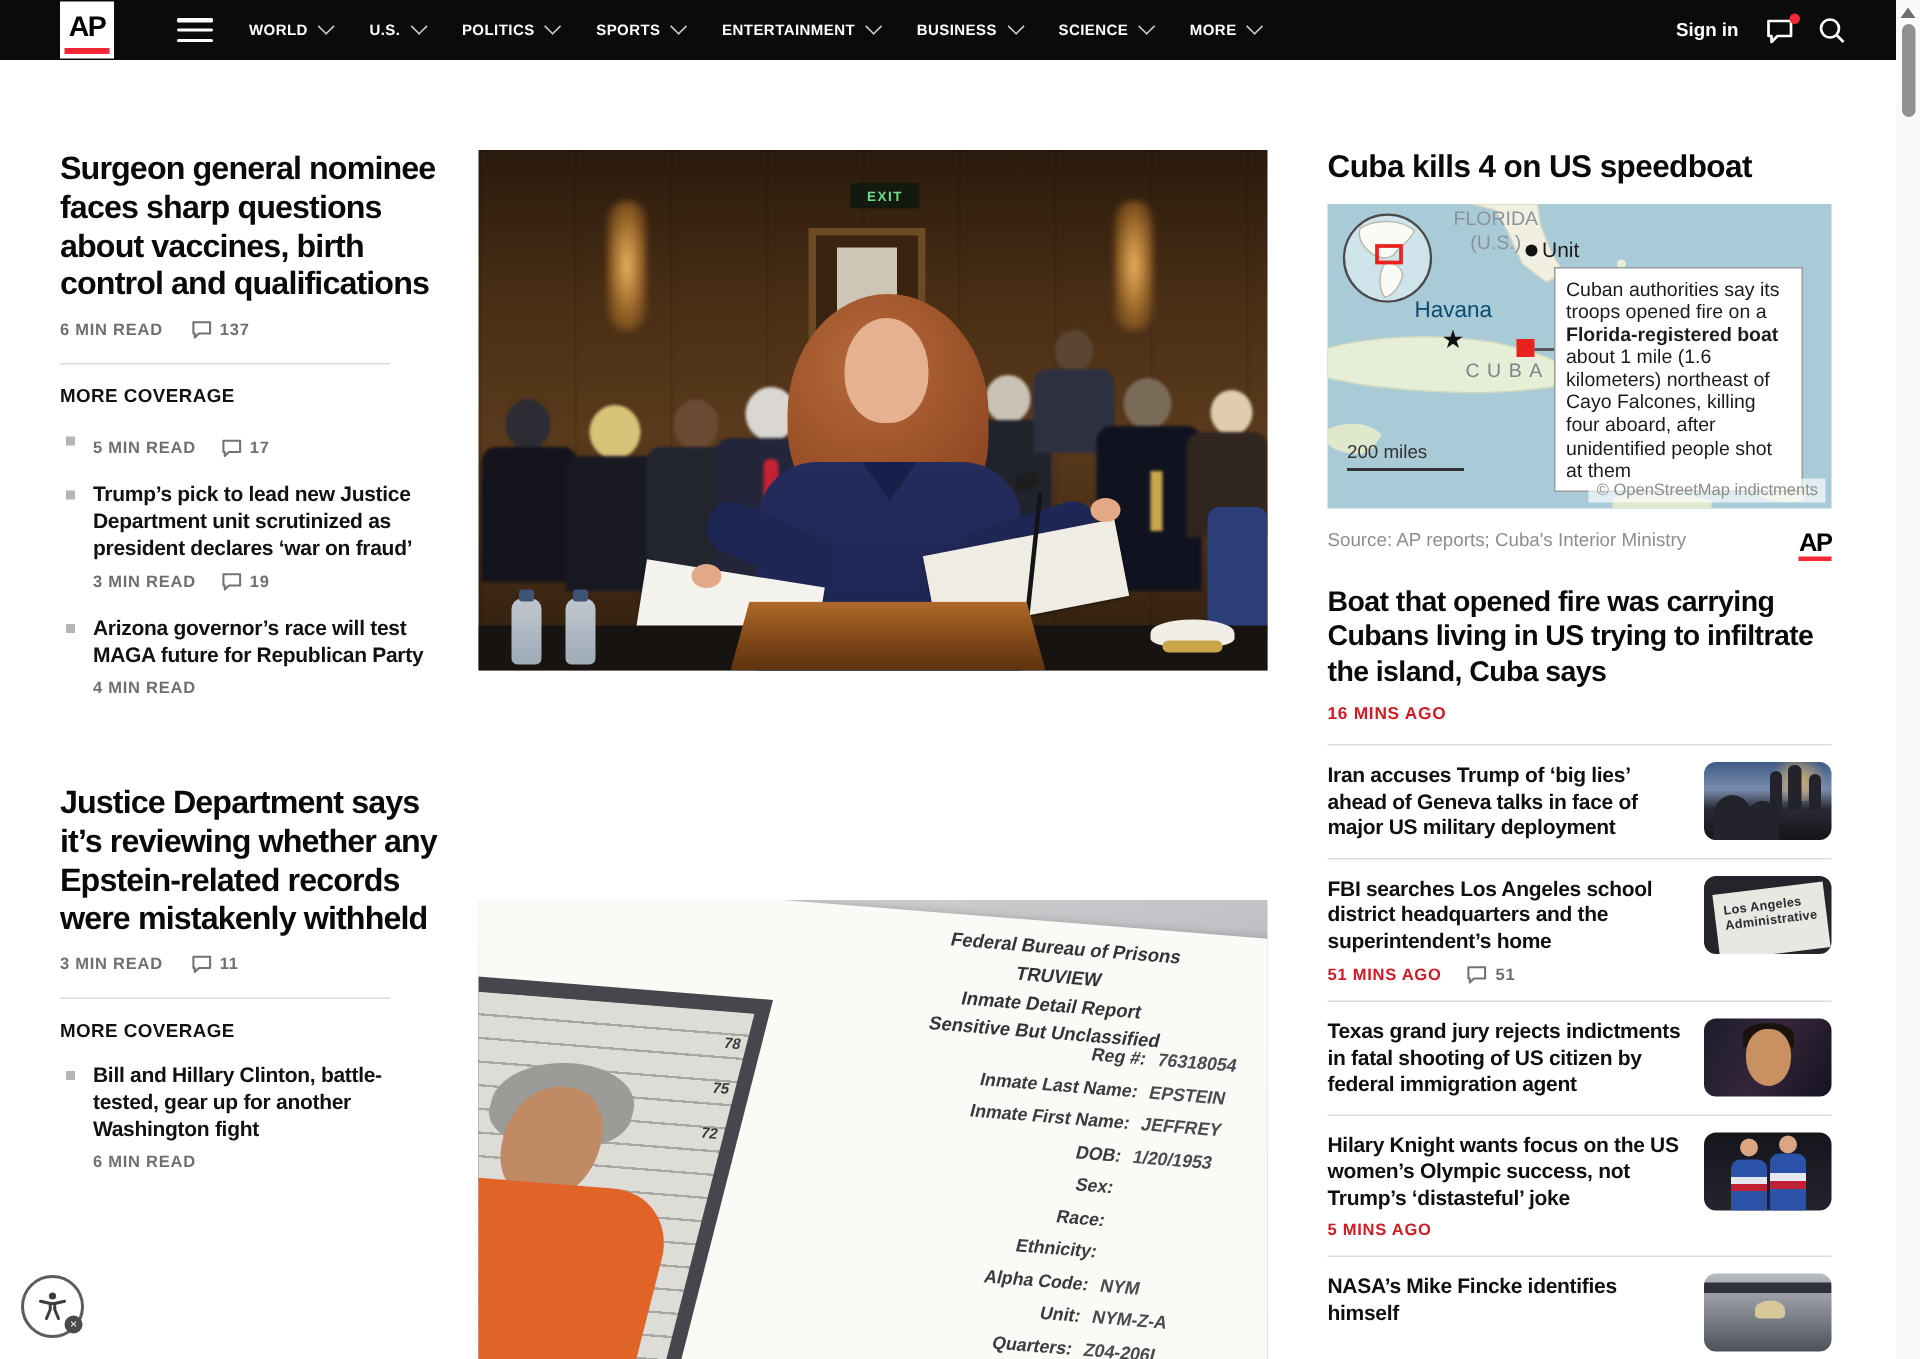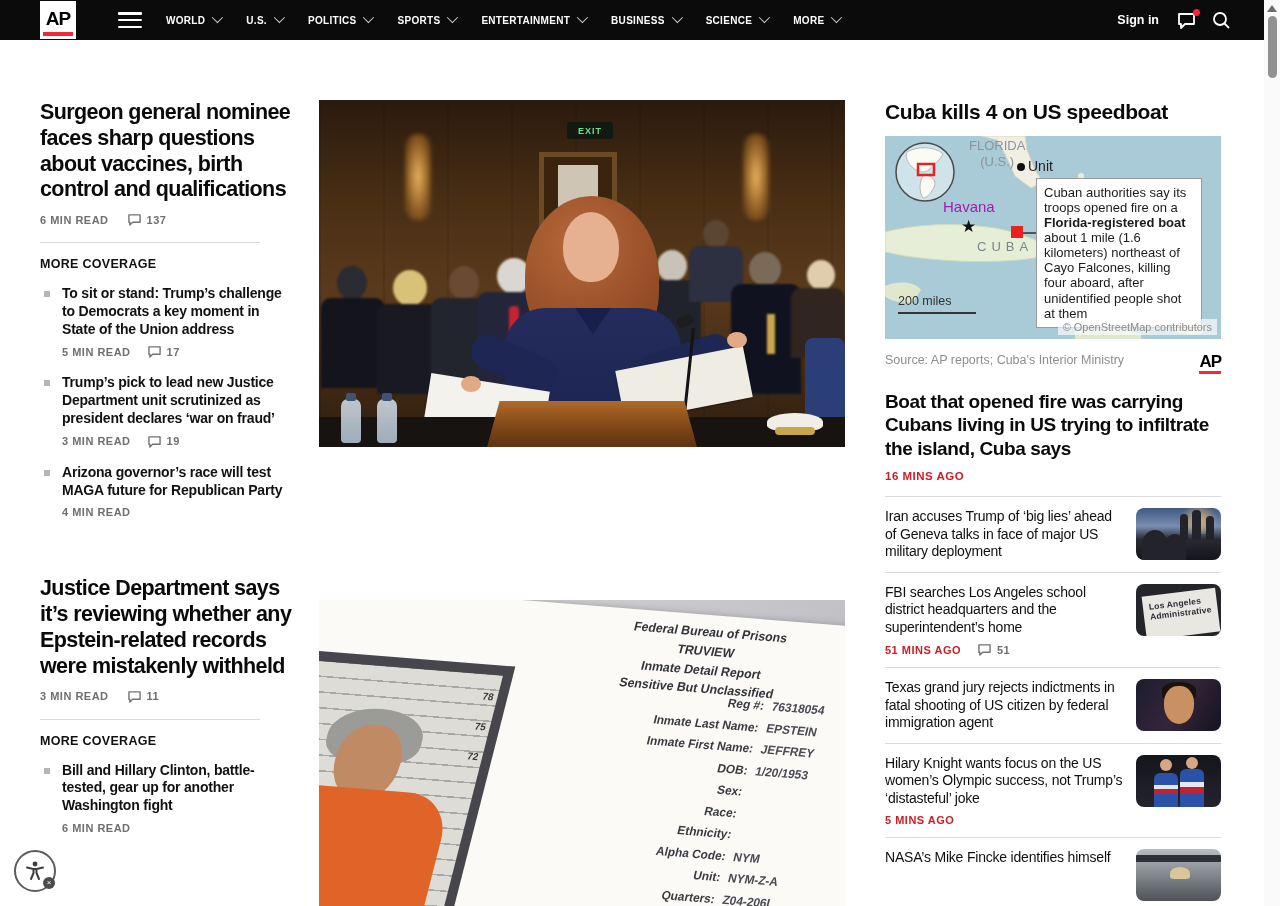--- a/index.html
+++ b/index.html
@@ -52,41 +52,41 @@
   .mc-meta .cmt svg{ margin-right:5px;}
 
   
   .map-title { font-size:21px; font-weight:bold; letter-spacing:-.4px; color:#0a0a0a; margin-bottom:12px; cursor:pointer;}
   .mapbox { position:relative; width:336px; height:203px; background:#a9cbd7; overflow:hidden; cursor:pointer;}
   .mapbox svg.land { position:absolute; inset:0; }
   .lbl { position:absolute; color:#8d939a; font-size:13px; }
   .lbl-florida { left:84px; top:2px; text-align:center; line-height:1.25;}
   .lbl-miami { left:143px; top:22px; color:#1d1d1d; font-size:14px;}
   .dot-miami { position:absolute; left:132px; top:27px; width:8px; height:8px; border-radius:50%; background:#111;}
-  .lbl-havana { left:58px; top:62px; color:#a21caf; font-size:15px;}
+  .lbl-havana { left:58px; top:62px; color:#0c4a6e; font-size:15px;}
   .star { position:absolute; left:76px; top:82px; font-size:17px; color:#111; line-height:1;}
   .lbl-cuba { left:92px; top:103px; letter-spacing:5px; font-size:13px; color:#7d848a;}
   .marker { position:absolute; left:126px; top:90px; width:12px; height:12px; background:#e8231f;}
   .marker-line { position:absolute; left:138px; top:96px; width:14px; height:1.5px; background:#555;}
   .callout { position:absolute; left:151px; top:42px; width:166px; background:#fff; border:1px solid #9a9a9a;
     padding:6px 7px; font-size:13px; line-height:1.16; color:#1b1b1b;}
   .globe { position:absolute; left:8px; top:4px; }
   .scalebar { position:absolute; left:13px; top:158px; font-size:12.5px; color:#333;}
   .scalebar .bar { margin-top:4px; width:78px; height:2px; background:#333; }
   .osm { position:absolute; right:4px; bottom:4px; background:rgba(255,255,255,.65); color:#8c8c8c;
     font-size:11px; padding:2px 5px;}
   .source-row { display:flex; align-items:flex-start; justify-content:space-between; margin-top:14px;}
   .source-txt { color:#8e8e8e; font-size:12.5px; width:250px;}
   .ap-mini { font-weight:bold; font-size:17px; letter-spacing:-1px; color:#000; border-bottom:3px solid #f32735; padding-bottom:1px; line-height:1;}
   .lead-title { font-size:19px; font-weight:bold; letter-spacing:-.4px; line-height:1.23; color:#0a0a0a; margin-top:16px; cursor:pointer;}
   .time-red { color:#cf1b24; font-size:11.5px; font-weight:bold; letter-spacing:.5px; margin-top:10px;}
   .rlist { margin-top:14px; }
   .rrow { display:flex; border-top:1px solid #dcdcdc; padding:11px 0; cursor:pointer;}
   .rrow .rtxt { flex:1; padding-right:12px;}
-  .rtitle { font-size:14px; font-weight:normal; line-height:1.25; letter-spacing:-.2px; color:#0f0f0f;}
+  .rtitle { font-size:14px; font-weight:bold; line-height:1.25; letter-spacing:-.2px; color:#0f0f0f;}
   .rmeta { display:flex; align-items:center; margin-top:7px; color:#cf1b24; font-size:11px; font-weight:bold; letter-spacing:.5px;}
   .rmeta .cmt { display:flex; align-items:center; color:#6f6f6f; margin-left:16px;}
   .rmeta .cmt svg { margin-right:5px;}
   .thumb { flex:none; width:85px; height:52px; border-radius:8px; overflow:hidden; position:relative;}
 
   
   .th-iran { background:linear-gradient(180deg,#3f5a82 0%,#7a8db0 35%,#2a2a33 60%,#14141a 100%);}
   .th-iran .statue { position:absolute; background:#23232b; border-radius:4px 4px 0 0;}
   .th-iran .glow { position:absolute; background:radial-gradient(circle,#d8b06a,transparent 70%); }
   .th-la { background:#23252b;}
@@ -245,21 +245,20 @@
             </svg>
           <span>137</span>
         </span>
       </div>
       <hr class="divline">
       <div class="mc-label">MORE COVERAGE</div>
 
       <div class="mc-item">
         <span class="mc-bullet"></span>
         <div>
-          <div class="mc-title">To sit or stand: Trump’s challenge to Democrats a key moment in State of the Union address</div>
           <div class="mc-meta">
               <span>5 MIN READ</span>
             <span class="cmt">
                 <svg width="15" height="13" viewBox="0 0 16 14">
                   <path d="M2 2h12v8H6l-3 3v-3H2z" fill="none" stroke="#737373" stroke-width="1.5" stroke-linejoin="round"></path>
                 </svg>
                 <span>17</span>
               </span>
             </div>
         </div>
@@ -464,21 +463,21 @@
         <div class="lbl lbl-havana">Havana</div>
         <div class="star">★</div>
         <div class="lbl lbl-cuba">CUBA</div>
         <div class="marker"></div>
         <div class="marker-line"></div>
         <div class="callout"><span>Cuban authorities say its troops opened fire on a </span><b>Florida-registered boat</b><span> about 1 mile (1.6 kilometers) northeast of Cayo Falcones, killing four aboard, after unidentified people shot at them</span></div>
         <div class="scalebar">
           <div>200 miles</div>
             <div class="bar"></div>
         </div>
-        <div class="osm">© OpenStreetMap contributors</div>
+        <div class="osm">© OpenStreetMap indictments</div>
       </div>
 
       <div class="source-row">
         <div class="source-txt">Source: AP reports; Cuba's Interior Ministry</div>
         <div class="ap-mini">AP</div>
       </div>
 
       <h2 class="lead-title">Boat that opened fire was carrying Cubans living in US trying to infiltrate the island, Cuba says</h2>
       <div class="time-red">16 MINS AGO</div>
 

